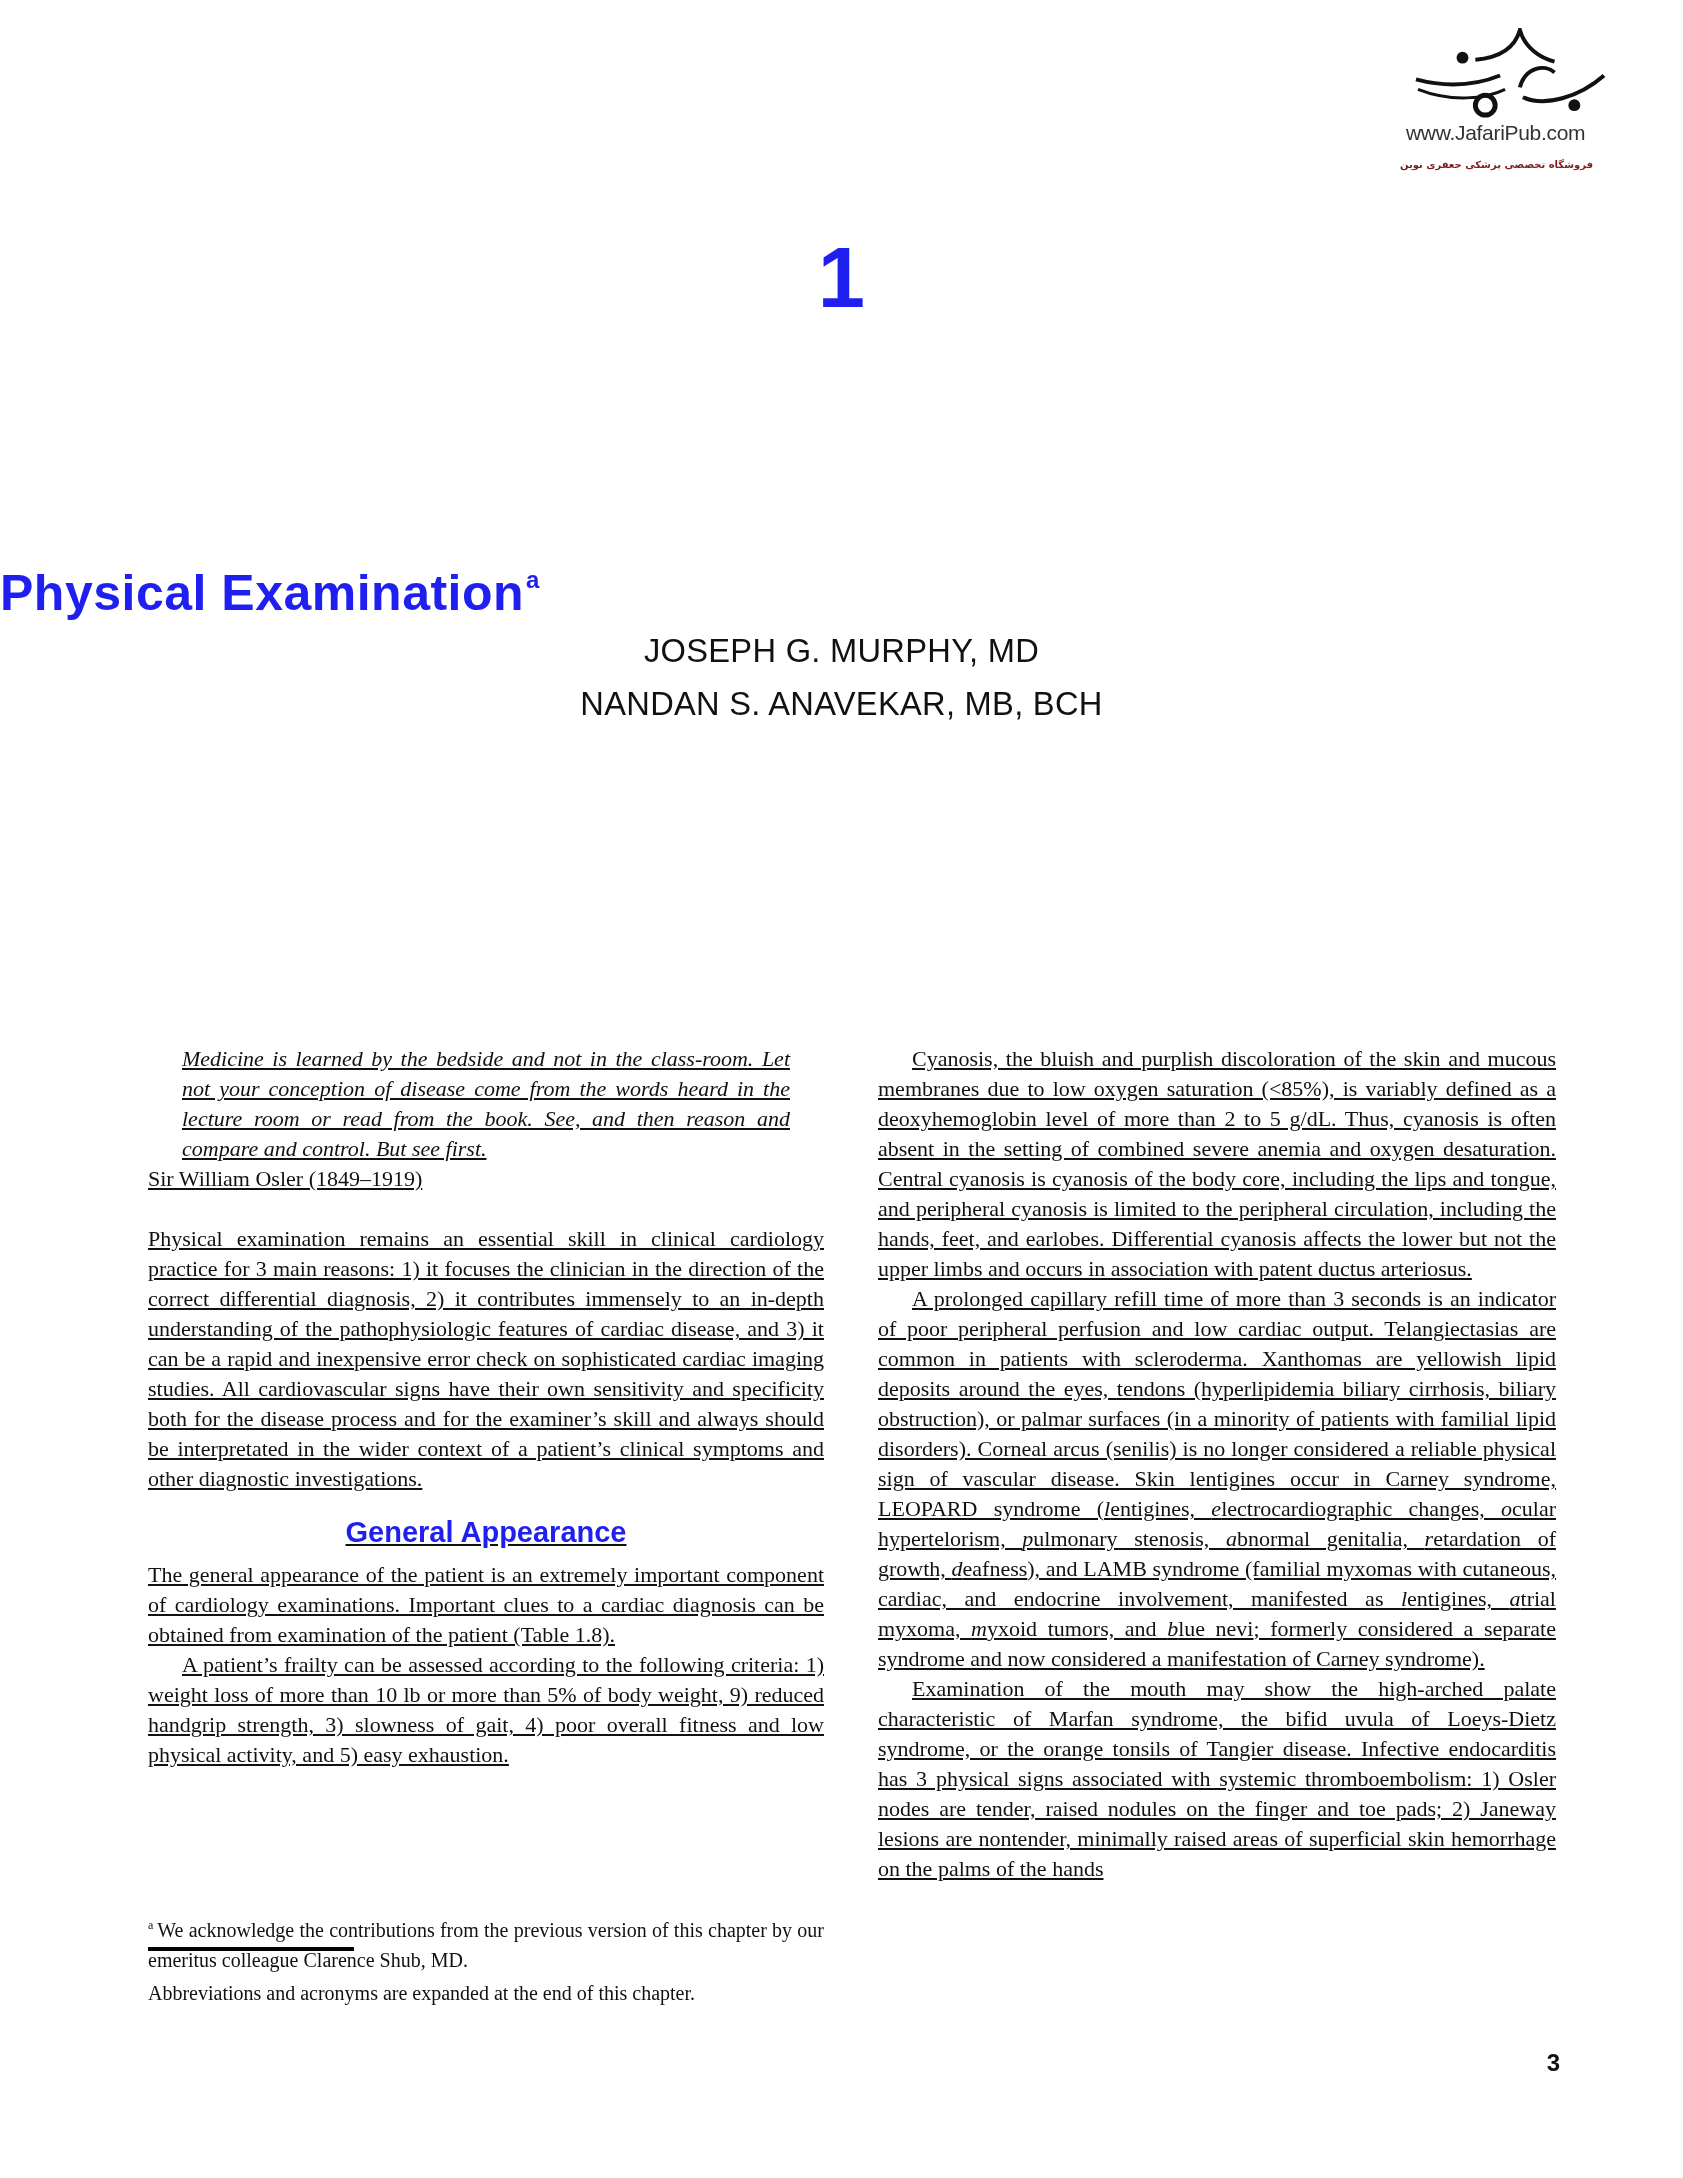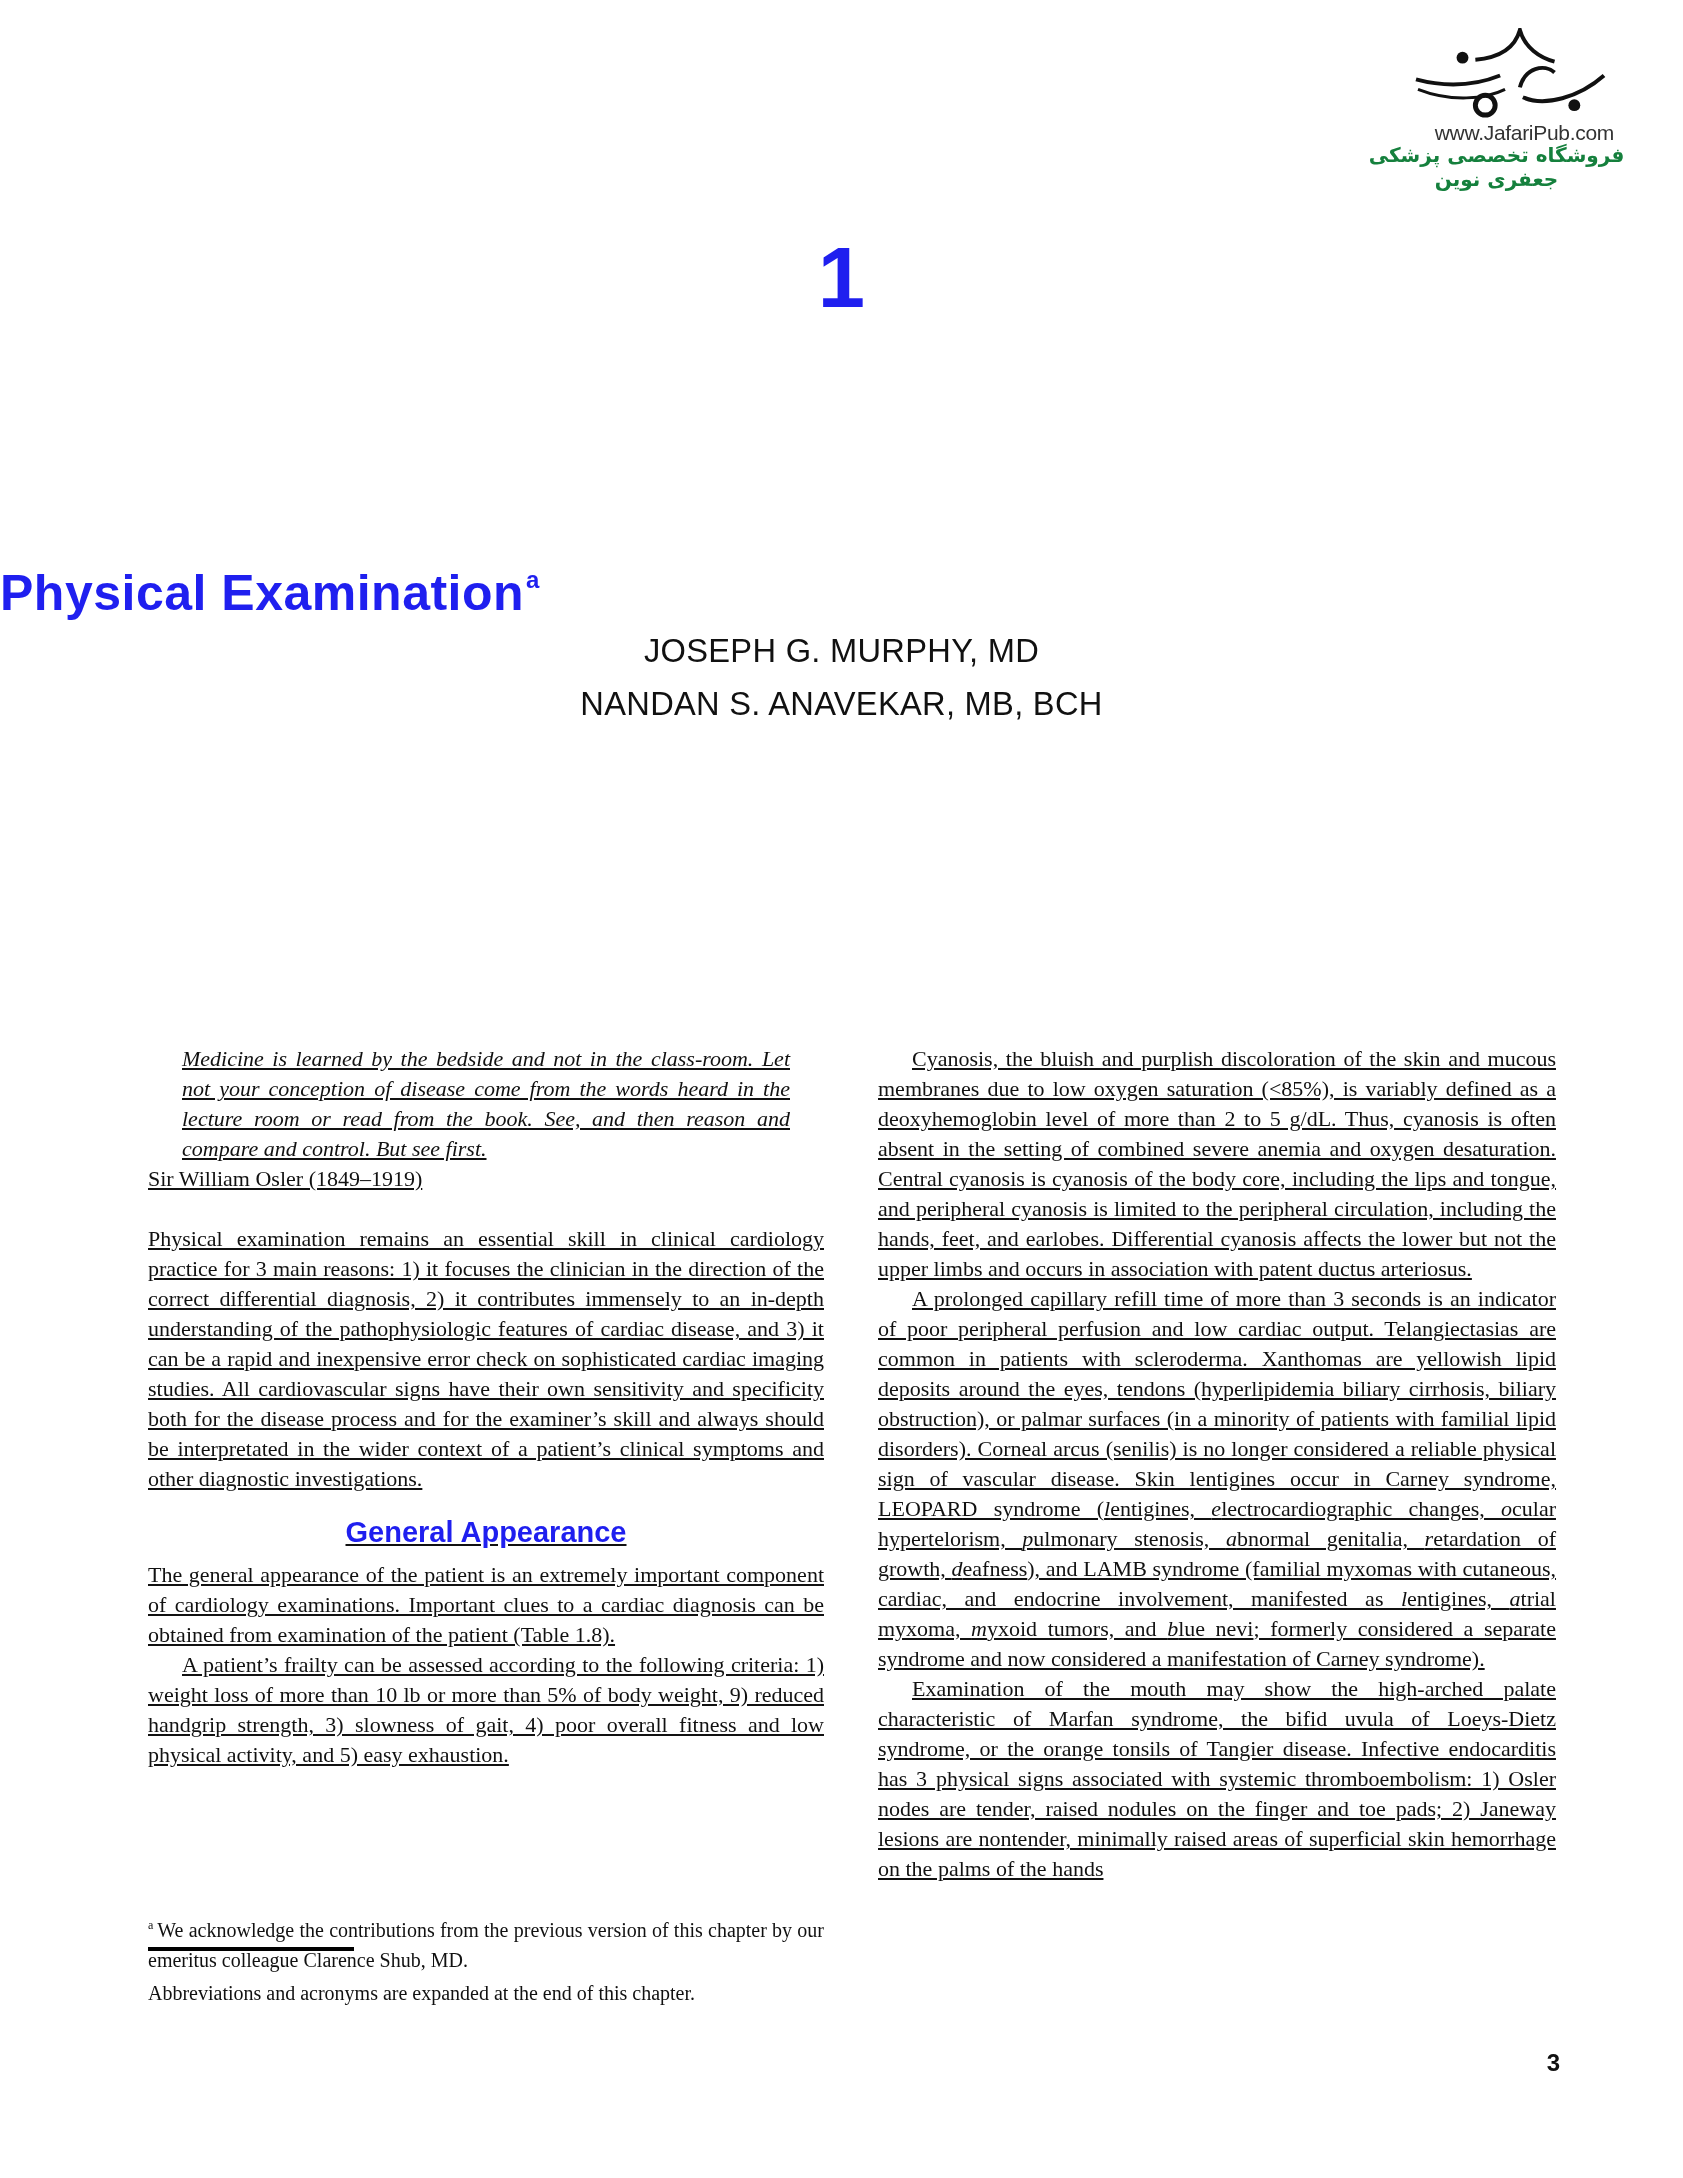--- a/index.html
+++ b/index.html
@@ -6,27 +6,27 @@
     body {
       width: 1683px; height: 2178px; position: relative; overflow: hidden;
       font-family: "Liberation Serif", "DejaVu Serif", serif; color: #111;
     }
     .abs { position: absolute; }
 
     
     #logo { left: 1366px; top: 20px; width: 297px; height: 178px; }
     #logo svg { position: absolute; left: 40px; top: 8px; }
     #logo-url {
-      position: absolute; left: 40px; top: 101px; width: 208px; text-align: right;
+      position: absolute; left: 40px; top: 101px; width: 208px; text-align: left;
       font-family: "Liberation Sans", "DejaVu Sans", sans-serif; font-size: 21px; color: #333;
       letter-spacing: -0.3px;
     }
     #logo-tagline {
-      position: absolute; left: 0; top: 123px; width: 261px; text-align: center;
-      font-family: "DejaVu Sans", sans-serif; font-size: 20px; color: #15803d; direction: rtl;
+      position: absolute; left: 0; top: 139px; width: 261px; text-align: center;
+      font-family: "DejaVu Sans", sans-serif; font-size: 10px; color: #7f1d1d; direction: rtl;
       font-weight: bold;
     }
 
     
     #chapter-number {
       left: 0; width: 1683px; top: 233px; text-align: center;
       font-family: "Liberation Sans", "DejaVu Sans", sans-serif; font-weight: bold;
       font-size: 85px; line-height: 89px; color: #1f1fef;
     }
 

